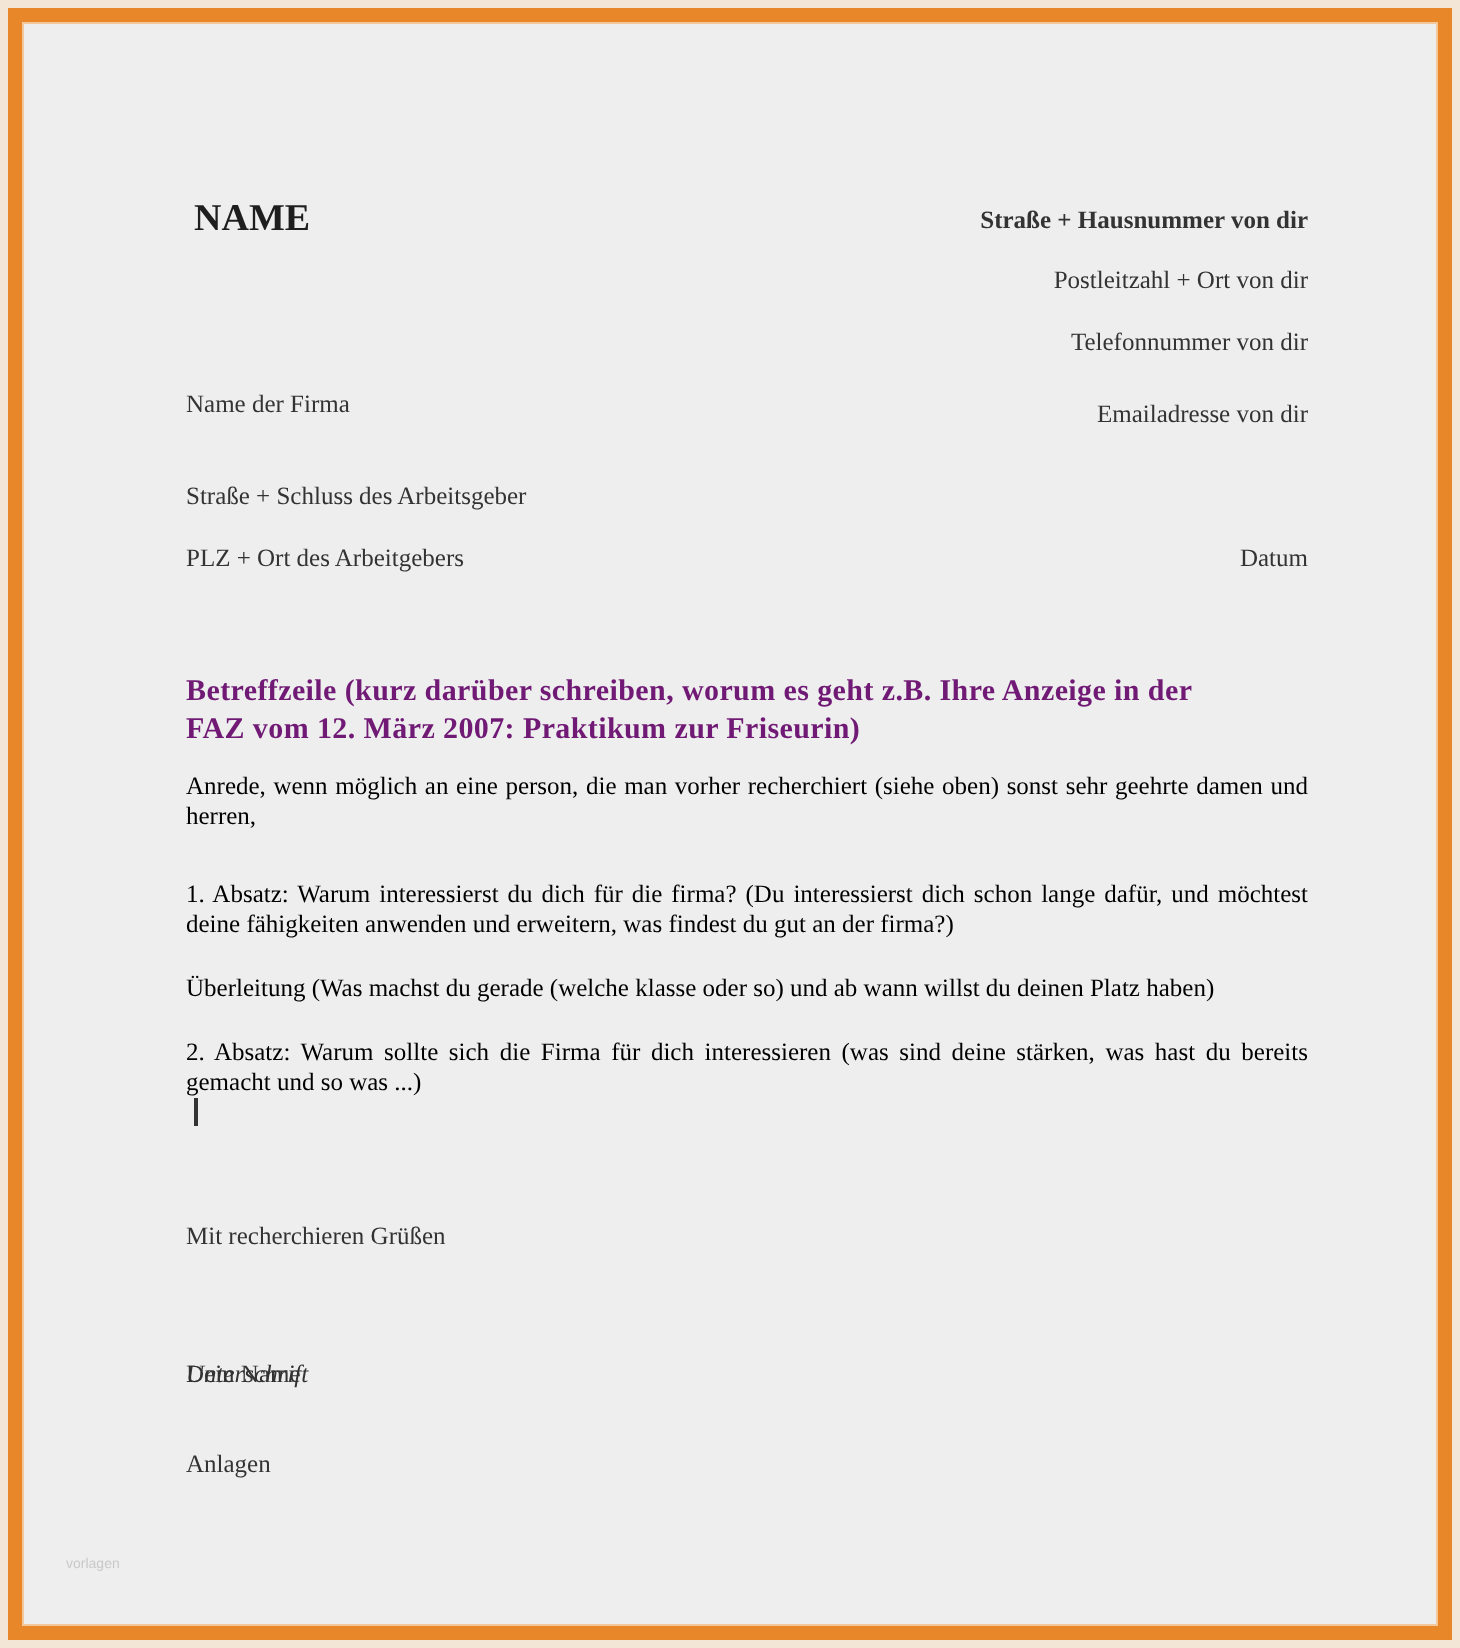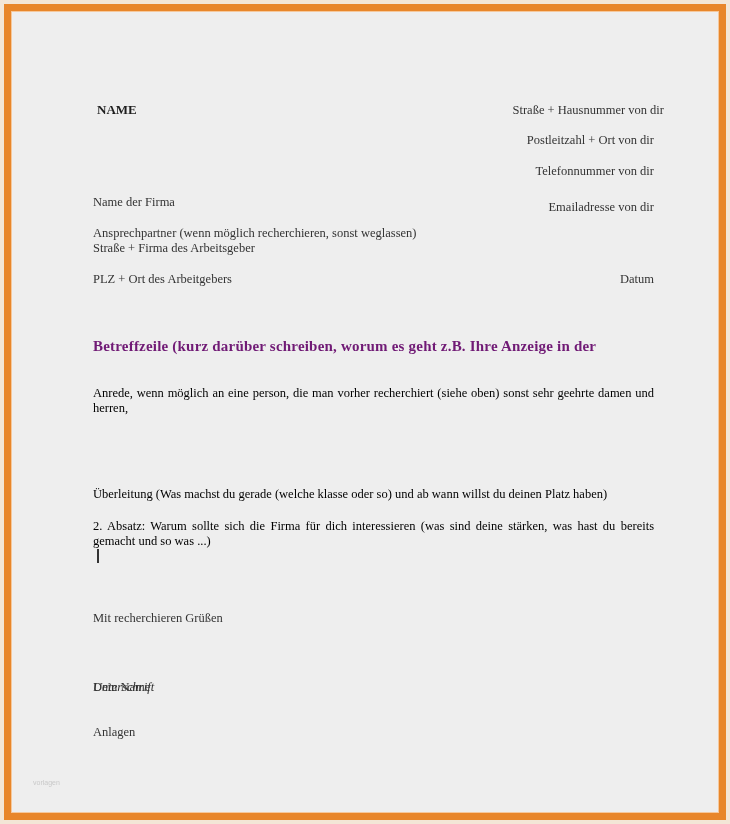--- a/index.html
+++ b/index.html
@@ -29,35 +29,36 @@
   .i { font-style:italic;margin-top:38px; }
   .cursor { position:absolute; left:86px; top:538px; width:2px; height:14px; background:#333; }
   .watermark { position:absolute; left:22px; top:768px; font-size:7px; color:#c9c9c9; font-family:"Liberation Sans", sans-serif; }
 </style>
 </head>
 <body>
 
 <div class="frame">
   <div class="page">
 
-    <div class="t b" style="left:86px; top:91px; font-size:13px;">NAME</div>
-    <div class="t r" style="right:55px; top:92px;">Straße + Hausnummer von dir</div>
+    <div class="t b" style="left:86px; top:91px; font-size:19px;">NAME</div>
+    <div class="t r" style="right:65px; top:92px;font-weight:bold;">Straße + Hausnummer von dir</div>
     <div class="t r" style="right:65px; top:122px;">Postleitzahl + Ort von dir</div>
     <div class="t r" style="right:65px; top:153px;">Telefonnummer von dir</div>
     <div class="t r" style="right:65px; top:168px;margin-top:21px;">Emailadresse von dir</div>
 
     <div class="t" style="left:82px; top:184px;">Name der Firma</div>
-    <div class="t" style="left:82px; top:215px;">Ansprechpartner (wenn möglich recherchieren, sonst weglassen)</div>
-    <div class="t" style="left:82px; top:230px;">Straße + Firma des Arbeitsgeber</div>
+    <div class="t" style="left:82px; top:230px;">Straße + Schluss des Arbeitsgeber</div>
     <div class="t" style="left:82px; top:261px;">PLZ + Ort des Arbeitgebers</div>
     <div class="t r" style="right:65px; top:261px;">Datum</div>
 
     <div class="t subject" style="left:82px; top:326px;">Betreffzeile (kurz darüber schreiben, worum es geht z.B. Ihre Anzeige in der</div>
+    <div class="t subject" style="left:82px; top:345px;">FAZ vom 12. März 2007: Praktikum zur Friseurin)</div>
 
     <div class="para just" style="top:375px;">Anrede, wenn möglich an eine person, die man vorher recherchiert (siehe oben) sonst  sehr geehrte damen und herren,</div>
+    <div class="para just" style="top:429px;">1. Absatz: Warum interessierst du dich für die firma? (Du interessierst dich schon lange dafür, und möchtest deine fähigkeiten anwenden und erweitern, was findest du gut an der firma?)</div>
     <div class="para" style="top:476px; white-space:nowrap;">Überleitung (Was machst du gerade (welche klasse oder so) und ab wann willst du deinen Platz haben)</div>
     <div class="para just" style="top:508px;">2. Absatz: Warum sollte sich die Firma für dich interessieren (was sind deine stärken, was hast du bereits gemacht und so was ...)</div>
     <div class="cursor"></div>
 
     <div class="t" style="left:82px; top:600px;">Mit recherchieren Grüßen</div>
     <div class="t i" style="left:82px; top:631px;">Unterschrift</div>
     <div class="t" style="left:82px; top:669px;">Dein Name</div>
 
     <div class="t" style="left:82px; top:714px;">Anlagen</div>
 

